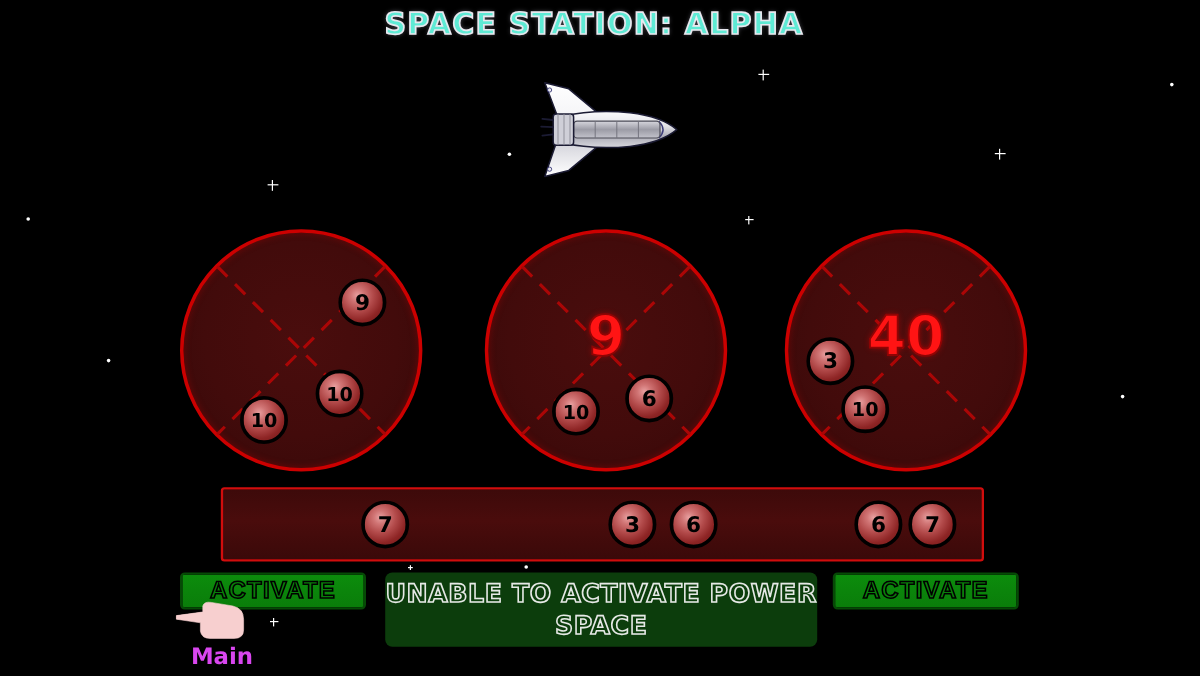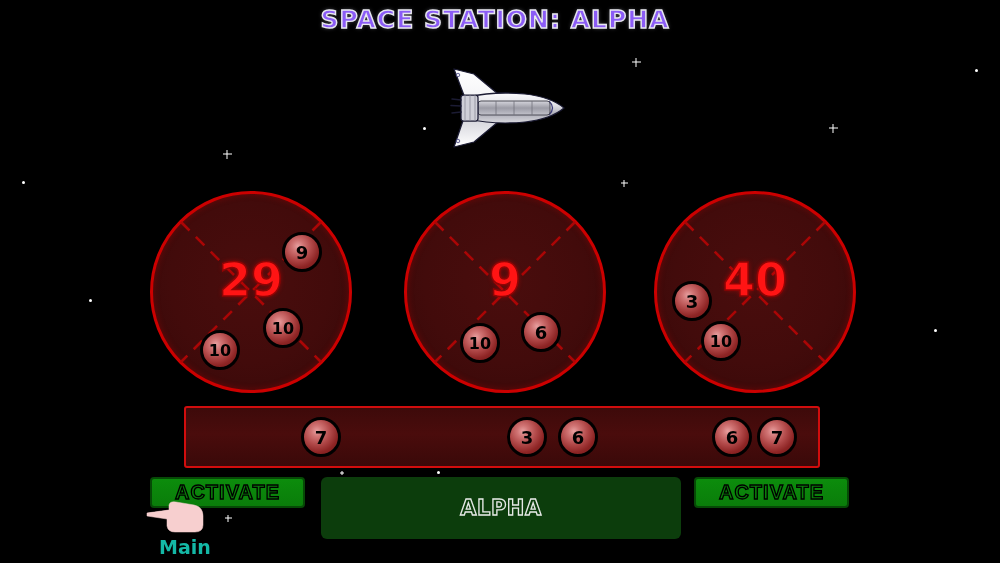--- a/index.html
+++ b/index.html
@@ -11,21 +11,21 @@
   .star .h,.star .v{position:absolute;background:#ffffff;}
   .star .h{left:0;top:50%;height:1px;width:100%;transform:translateY(-50%);}
   .star .v{top:0;left:50%;width:1px;height:100%;transform:translateX(-50%);}
   .star.dot{background:#ffffff;border-radius:50%;}
 
   
   #title{
     position:absolute;left:0;top:5px;width:990px;text-align:center;
     font-family:"DejaVu Sans",sans-serif;
     font-size:25px;font-weight:bold;letter-spacing:1px;
-    color:#8b5cf6;
+    color:#5eead4;
     -webkit-text-stroke:1.4px #e8e8ef;
     text-shadow:0 0 4px rgba(200,200,220,.45);
   }
 
   
   #shuttle{position:absolute;left:420px;top:58px;width:155px;height:100px;}
 
   
   .pod{
     position:absolute;border-radius:50%;
@@ -79,21 +79,21 @@
     letter-spacing:.5px;line-height:1.25;text-align:center;
     color:#0c3d0c;
     -webkit-text-stroke:1.3px #e6e9e6;
     box-sizing:border-box;
   }
 
   
   #cursor{position:absolute;left:146px;top:500px;width:60px;height:34px;}
   #mainlbl{
     position:absolute;left:140px;top:536px;width:90px;text-align:center;
-    font-family:"DejaVu Sans",sans-serif;font-weight:bold;font-size:19px;color:#14b8a6;
+    font-family:"DejaVu Sans",sans-serif;font-weight:bold;font-size:19px;color:#d946ef;
   }
 </style>
 </head>
 <body>
 
 <div id="stage">
 
   <div id="starfield">
       <div class="star" style="left: 631.5px; top: 57.5px; width: 9px; height: 9px;">
         <span class="h"></span>
@@ -180,21 +180,20 @@
     </svg>
   </div>
 
   <div class="pod" id="pod1" style="left:150px;top:191px;width:196px;height:196px;">
     <svg class="dash" viewBox="0 0 196 196" xmlns="http://www.w3.org/2000/svg">
       <g stroke="#aa0606" stroke-width="2.6" stroke-dasharray="12 9" fill="none">
         <line x1="28" y1="28" x2="168" y2="168"></line>
         <line x1="168" y1="28" x2="28" y2="168"></line>
       </g>
     </svg>
-    <div class="podnum" style="top:63px;">29</div>
   </div>
 
   <div class="pod" id="pod2" style="left:404px;top:191px;width:196px;height:196px;">
     <svg class="dash" viewBox="0 0 196 196" xmlns="http://www.w3.org/2000/svg">
       <g stroke="#aa0606" stroke-width="2.6" stroke-dasharray="12 9" fill="none">
         <line x1="28" y1="28" x2="168" y2="168"></line>
         <line x1="168" y1="28" x2="28" y2="168"></line>
       </g>
     </svg>
     <div class="podnum" style="top:63px;">9</div>
@@ -225,21 +224,22 @@
       <div class="ball" style="left: 558px; top: 417px; width: 40px; height: 40px; font-size: 18px;">6</div>
       <div class="ball" style="left: 712px; top: 417px; width: 40px; height: 40px; font-size: 18px;">6</div>
       <div class="ball" style="left: 757px; top: 417px; width: 40px; height: 40px; font-size: 18px;">7</div>
     </div>
 
   <div class="act-btn" id="btn-left" style="left: 150px; top: 477px; width: 155px;">ACTIVATE</div>
 
   <div class="act-btn" id="btn-right" style="left: 694px; top: 477px; width: 155px;">ACTIVATE</div>
 
   <div id="msg">
-    <span>ALPHA</span>
+    <span>UNABLE TO ACTIVATE POWER</span>
+    <span>SPACE</span>
   </div>
 
   <div id="cursor">
     <svg viewBox="0 0 120 68" width="60" height="34" xmlns="http://www.w3.org/2000/svg">
       <path d="M2 26 L46 20 L46 10 Q48 2 60 4 L96 10 Q114 14 114 32 L114 50
                Q114 64 98 64 L58 64 Q44 64 42 52 L42 38 L2 32 Z" fill="#f7cfcf" stroke="#f7cfcf" stroke-width="1"></path>
       <path d="M2 26 L46 20 L46 32 L2 32 Z" fill="#f7cfcf"></path>
     </svg>
   </div>
   <div id="mainlbl">Main</div>

